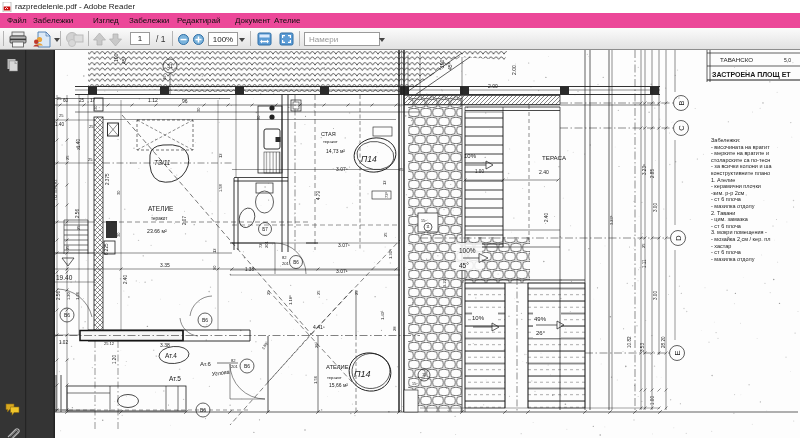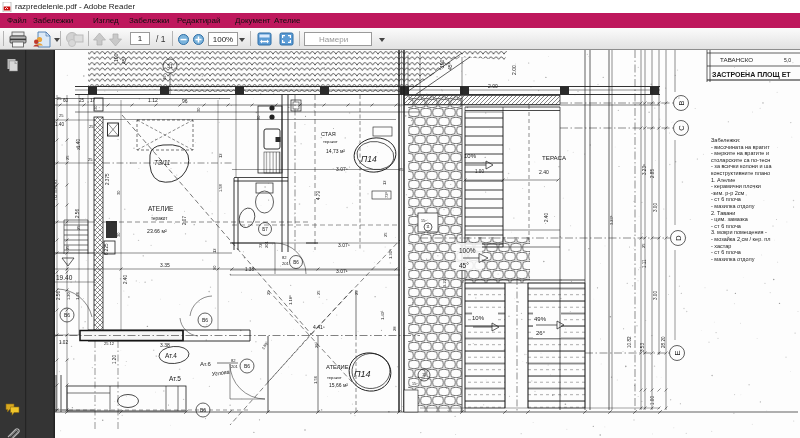--- a/index.html
+++ b/index.html
@@ -1,16 +1,16 @@
 <!DOCTYPE html>
 <html><head><meta charset="utf-8"><style>
 *{margin:0;padding:0;box-sizing:border-box}
 body{width:800px;height:438px;overflow:hidden;font-family:"Liberation Sans",sans-serif;position:relative;background:#343434}
 .titlebar{position:absolute;left:0;top:0;width:800px;height:13px;background:#ffffff;font-size:8px;color:#1a1a1a}
-.menubar{position:absolute;left:0;top:13px;width:800px;height:15px;background:#be185d;font-size:8px;color:#111}
+.menubar{position:absolute;left:0;top:13px;width:800px;height:15px;background:#ec4899;font-size:8px;color:#111}
 .menubar span{position:absolute;top:3px}
 .toolbar{position:absolute;left:0;top:28px;width:800px;height:22px;background:linear-gradient(#fbfbfb,#e2e2e2);border-bottom:1.5px solid #8e8e8e}
 .sep{position:absolute;top:3px;width:1px;height:15px;background:#b5b5b5}
 .tfield{position:absolute;background:#fff;border:1px solid #9a9a9a;font-size:8px;color:#222}
 </style></head><body>
 <div class="titlebar">
  <svg width="10" height="10" style="position:absolute;left:2px;top:2px">
   <rect x="1" y="0" width="8" height="10" fill="#fff" stroke="#888" stroke-width="0.5"></rect>
   <rect x="1.7" y="4.5" width="6.6" height="4" fill="#c11"></rect>
   <path d="M3 7 q1.5 -3 3 0" stroke="#fff" fill="none" stroke-width="0.9"></path>
@@ -78,21 +78,21 @@
  <svg width="16" height="15" style="position:absolute;left:257px;top:4px">
   <rect x="1" y="1" width="13" height="12" rx="1.5" fill="#5b9bd5" stroke="#2e6da4"></rect>
   <rect x="2.5" y="2.5" width="10" height="3" fill="#dceafc"></rect>
   <path d="M3 9.5 l2 -2 v1.3 h5 v-1.3 l2 2 -2 2 v-1.3 h-5 v1.3 Z" fill="#fff"></path>
  </svg>
  <svg width="16" height="15" style="position:absolute;left:279px;top:4px">
   <rect x="1" y="1" width="13" height="12" rx="1.5" fill="#5b9bd5" stroke="#2e6da4"></rect>
   <path d="M3 3 h3 v1.2 h-1.8 v1.8 h-1.2 Z M12 3 v3 h-1.2 V4.2 H9 V3 Z M3 11 v-3 h1.2 v1.8 H6 V11 Z M12 11 h-3 V9.8 h1.8 V8 H12 Z" fill="#fff"></path>
  </svg>
  <div class="sep" style="left:299px"></div>
- <div class="tfield" style="left:304px;top:3.5px;width:68px;height:14px;color:#999;padding-left:14px;line-height:13px">Намери</div>
+ <div class="tfield" style="left:304px;top:3.5px;width:76px;height:14px;color:#999;padding-left:4px;line-height:13px">Намери</div>
  <svg width="8" height="6" style="position:absolute;left:378px;top:9px">
       <path d="M1 1 L4 5 L7 1 Z" fill="#444"></path>
     </svg>
 </div>
 <svg width="800" height="388" viewBox="0 50 800 388" style="position:absolute;left:0;top:50px">
 <defs>
 <pattern id="scal" width="10.5" height="11" patternUnits="userSpaceOnUse">
  <path d="M0 4.6 Q 2.6 -0.8 5.25 4.6 Q 7.9 -0.8 10.5 4.6" fill="none" stroke="#383838" stroke-width="0.8"></path>
  <path d="M-5.25 10.2 Q -2.6 4.8 0 10.2 Q 2.6 4.8 5.25 10.2 Q 7.9 4.8 10.5 10.2 Q 13.1 4.8 15.75 10.2" fill="none" stroke="#383838" stroke-width="0.8"></path>
 </pattern>

